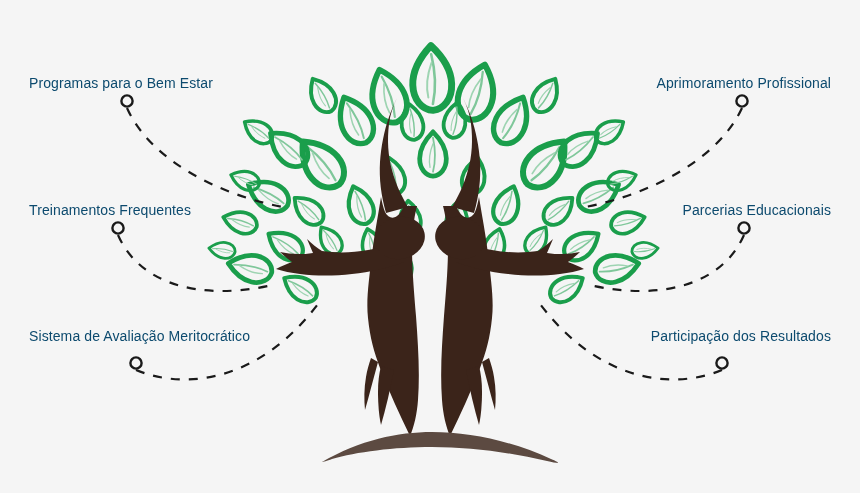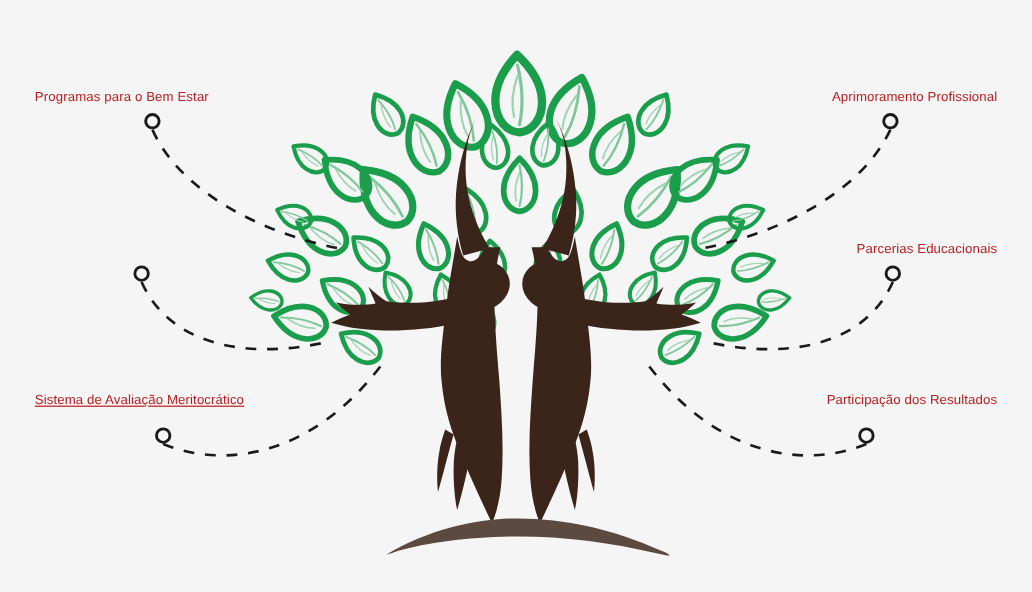--- a/index.html
+++ b/index.html
@@ -5,22 +5,22 @@
   html,body{margin:0;padding:0;}
   body{
     width:860px;height:493px;
     background:#f5f5f5;
     font-family:"Liberation Sans","DejaVu Sans",sans-serif;
     overflow:hidden;position:relative;
   }
   #stage{position:absolute;inset:0;width:860px;height:493px;}
   .label{
     position:absolute;
-    font-size:11px;
-    color:#b91c1c;
+    font-size:14px;
+    color:#0c4a6e;
     white-space:nowrap;
     letter-spacing:.1px;
     line-height:1;
   }
   .label.right{text-align:left;}
   svg{position:absolute;left:0;top:0;}
 </style>
 </head>
 <body style="background: rgb(245, 245, 245);">
 
@@ -197,18 +197,19 @@
       <circle r="5.6" cx="127" cy="101"></circle>
       <circle r="5.6" cx="118" cy="228"></circle>
       <circle r="5.6" cx="136" cy="363"></circle>
       <circle r="5.6" cx="742" cy="101"></circle>
       <circle r="5.6" cx="744" cy="228"></circle>
       <circle r="5.6" cx="722" cy="363"></circle>
     </g>
   </svg>
 
   <div class="label" style="left:29px;top:76px;">Programas para o Bem Estar</div>
-  <div class="label" style="left:29px;top:329px;text-decoration:underline;">Sistema de Avaliação Meritocrático</div>
+  <div class="label" style="left:29px;top:203px;">Treinamentos Frequentes</div>
+  <div class="label" style="left:29px;top:329px;">Sistema de Avaliação Meritocrático</div>
   <div class="label right" style="right:29px;top:76px;">Aprimoramento Profissional</div>
   <div class="label right" style="right:29px;top:203px;">Parcerias Educacionais</div>
   <div class="label right" style="right:29px;top:329px;">Participação dos Resultados</div>
 
 </div>
 
 </body></html>

